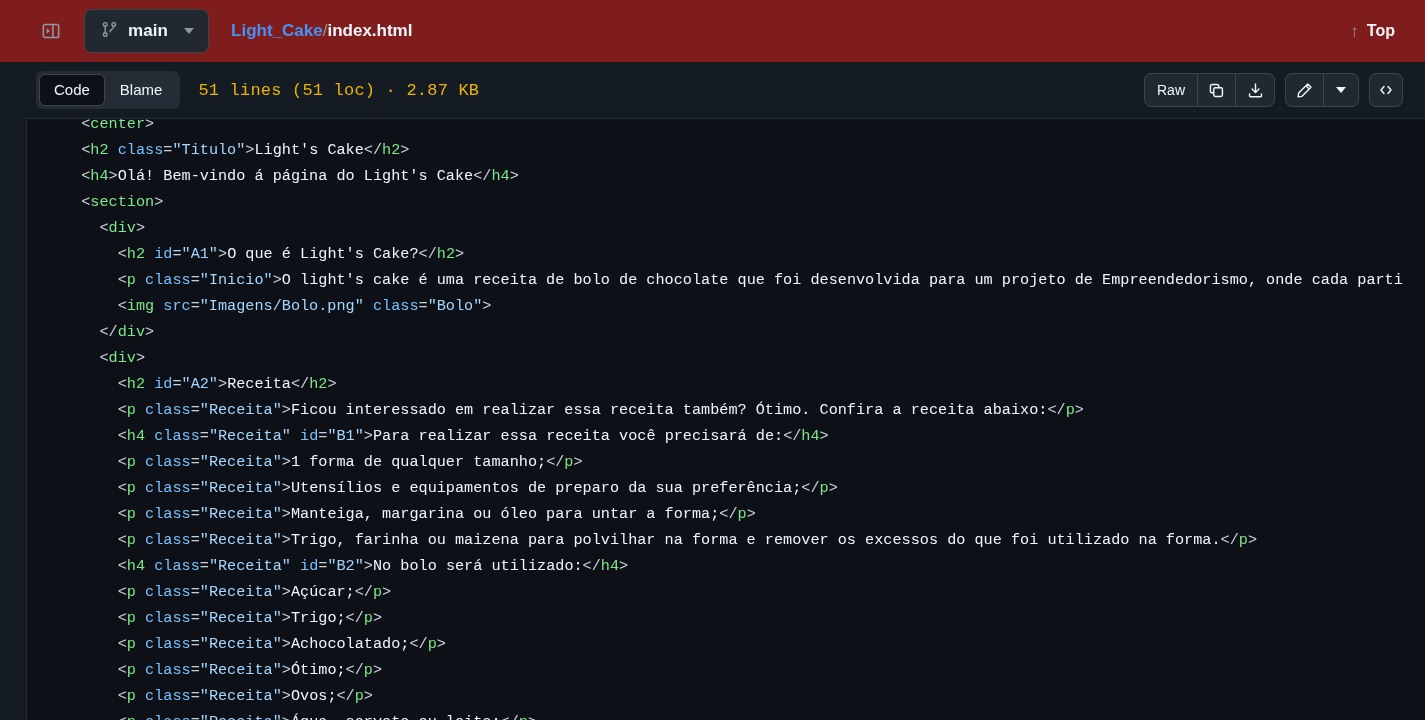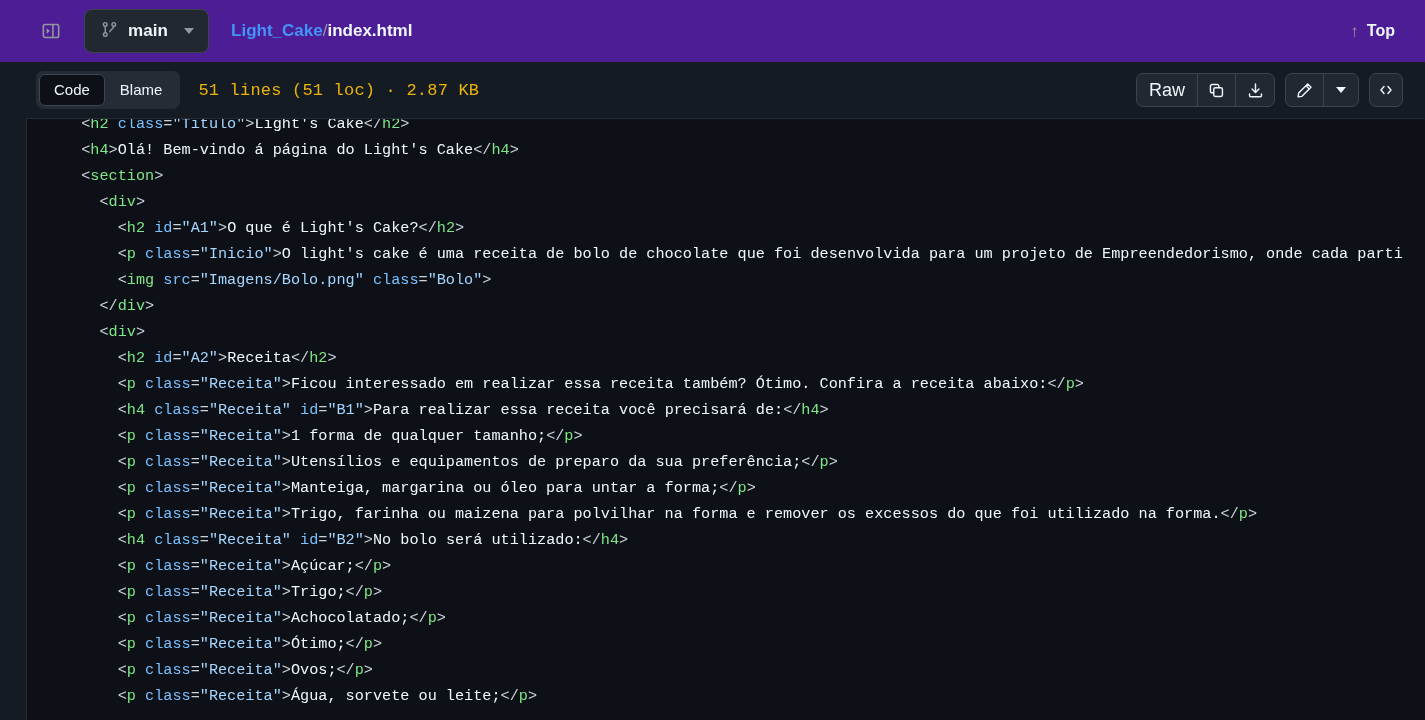--- a/index.html
+++ b/index.html
@@ -11,21 +11,21 @@
     font-family: "Liberation Sans", sans-serif;
     -webkit-font-smoothing: antialiased;
   }
 
   
   .header {
     height: 62px;
     display: flex;
     align-items: center;
     padding: 0 22px 0 36px;
-    background: #4c1d95;
+    background: #7f1d1d;
     position: relative;
   }
 
   .sidebar-toggle {
     width: 30px; height: 30px;
     display: flex; align-items: center; justify-content: center;
     border-radius: 6px;
     cursor: pointer;
     flex: 0 0 auto;
   }
@@ -141,21 +141,21 @@
   }
   .btn-group > * {
     display: flex;
     align-items: center;
     justify-content: center;
     cursor: pointer;
     border-right: 1px solid #3d444d;
     color: #f0f6fc;
   }
   .btn-group > *:last-child { border-right: none; }
-  .raw-btn { padding: 0 12px; font-size: 18px; font-weight: 500; }
+  .raw-btn { padding: 0 12px; font-size: 14px; font-weight: 500; }
   .icon-btn { width: 38px; }
   .icon-btn-narrow { width: 34px; }
 
   .single-btn {
     width: 34px; height: 34px;
     border: 1px solid #3d444d;
     border-radius: 7px;
     background: #212830;
     display: flex; align-items: center; justify-content: center;
     cursor: pointer;
@@ -279,20 +279,21 @@
       <svg width="16" height="16" viewBox="0 0 16 16" fill="none" aria-hidden="true">
         <path d="M6.0 4.6 L3.0 8.0 L6.0 11.4" stroke="#f0f6fc" stroke-width="1.45" stroke-linecap="round" stroke-linejoin="round"></path>
         <path d="M10.0 4.6 L13.0 8.0 L10.0 11.4" stroke="#f0f6fc" stroke-width="1.45" stroke-linecap="round" stroke-linejoin="round"></path>
       </svg>
     </div>
   </div>
 </div>
 
 <div class="code-pane">
   <div class="code-scroll" id="code-scroll">
+      <div class="code-line"><span>  </span><span class="punct">&lt;</span><span class="tag">center</span><span class="punct">&gt;</span></div>
       <div class="code-line"><span>  </span><span class="punct">&lt;</span><span class="tag">h2</span><span class="txt"> </span><span class="attr">class</span><span class="punct">=</span><span class="str">"Titulo"</span><span class="punct">&gt;</span><span class="txt">Light's Cake</span><span class="punct">&lt;/</span><span class="tag">h2</span><span class="punct">&gt;</span></div>
       <div class="code-line"><span>  </span><span class="punct">&lt;</span><span class="tag">h4</span><span class="punct">&gt;</span><span class="txt">Olá! Bem-vindo á página do Light's Cake</span><span class="punct">&lt;/</span><span class="tag">h4</span><span class="punct">&gt;</span></div>
       <div class="code-line"><span>  </span><span class="punct">&lt;</span><span class="tag">section</span><span class="punct">&gt;</span></div>
       <div class="code-line"><span>    </span><span class="punct">&lt;</span><span class="tag">div</span><span class="punct">&gt;</span></div>
       <div class="code-line"><span>      </span><span class="punct">&lt;</span><span class="tag">h2</span><span class="txt"> </span><span class="attr">id</span><span class="punct">=</span><span class="str">"A1"</span><span class="punct">&gt;</span><span class="txt">O que é Light's Cake?</span><span class="punct">&lt;/</span><span class="tag">h2</span><span class="punct">&gt;</span></div>
       <div class="code-line"><span>      </span><span class="punct">&lt;</span><span class="tag">p</span><span class="txt"> </span><span class="attr">class</span><span class="punct">=</span><span class="str">"Inicio"</span><span class="punct">&gt;</span><span class="txt">O light's cake é uma receita de bolo de chocolate que foi desenvolvida para um projeto de Empreendedorismo, onde cada parti</span></div>
       <div class="code-line"><span>      </span><span class="punct">&lt;</span><span class="tag">img</span><span class="txt"> </span><span class="attr">src</span><span class="punct">=</span><span class="str">"Imagens/Bolo.png"</span><span class="txt"> </span><span class="attr">class</span><span class="punct">=</span><span class="str">"Bolo"</span><span class="punct">&gt;</span></div>
       <div class="code-line"><span>    </span><span class="punct">&lt;/</span><span class="tag">div</span><span class="punct">&gt;</span></div>
       <div class="code-line"><span>    </span><span class="punct">&lt;</span><span class="tag">div</span><span class="punct">&gt;</span></div>
       <div class="code-line"><span>      </span><span class="punct">&lt;</span><span class="tag">h2</span><span class="txt"> </span><span class="attr">id</span><span class="punct">=</span><span class="str">"A2"</span><span class="punct">&gt;</span><span class="txt">Receita</span><span class="punct">&lt;/</span><span class="tag">h2</span><span class="punct">&gt;</span></div>

